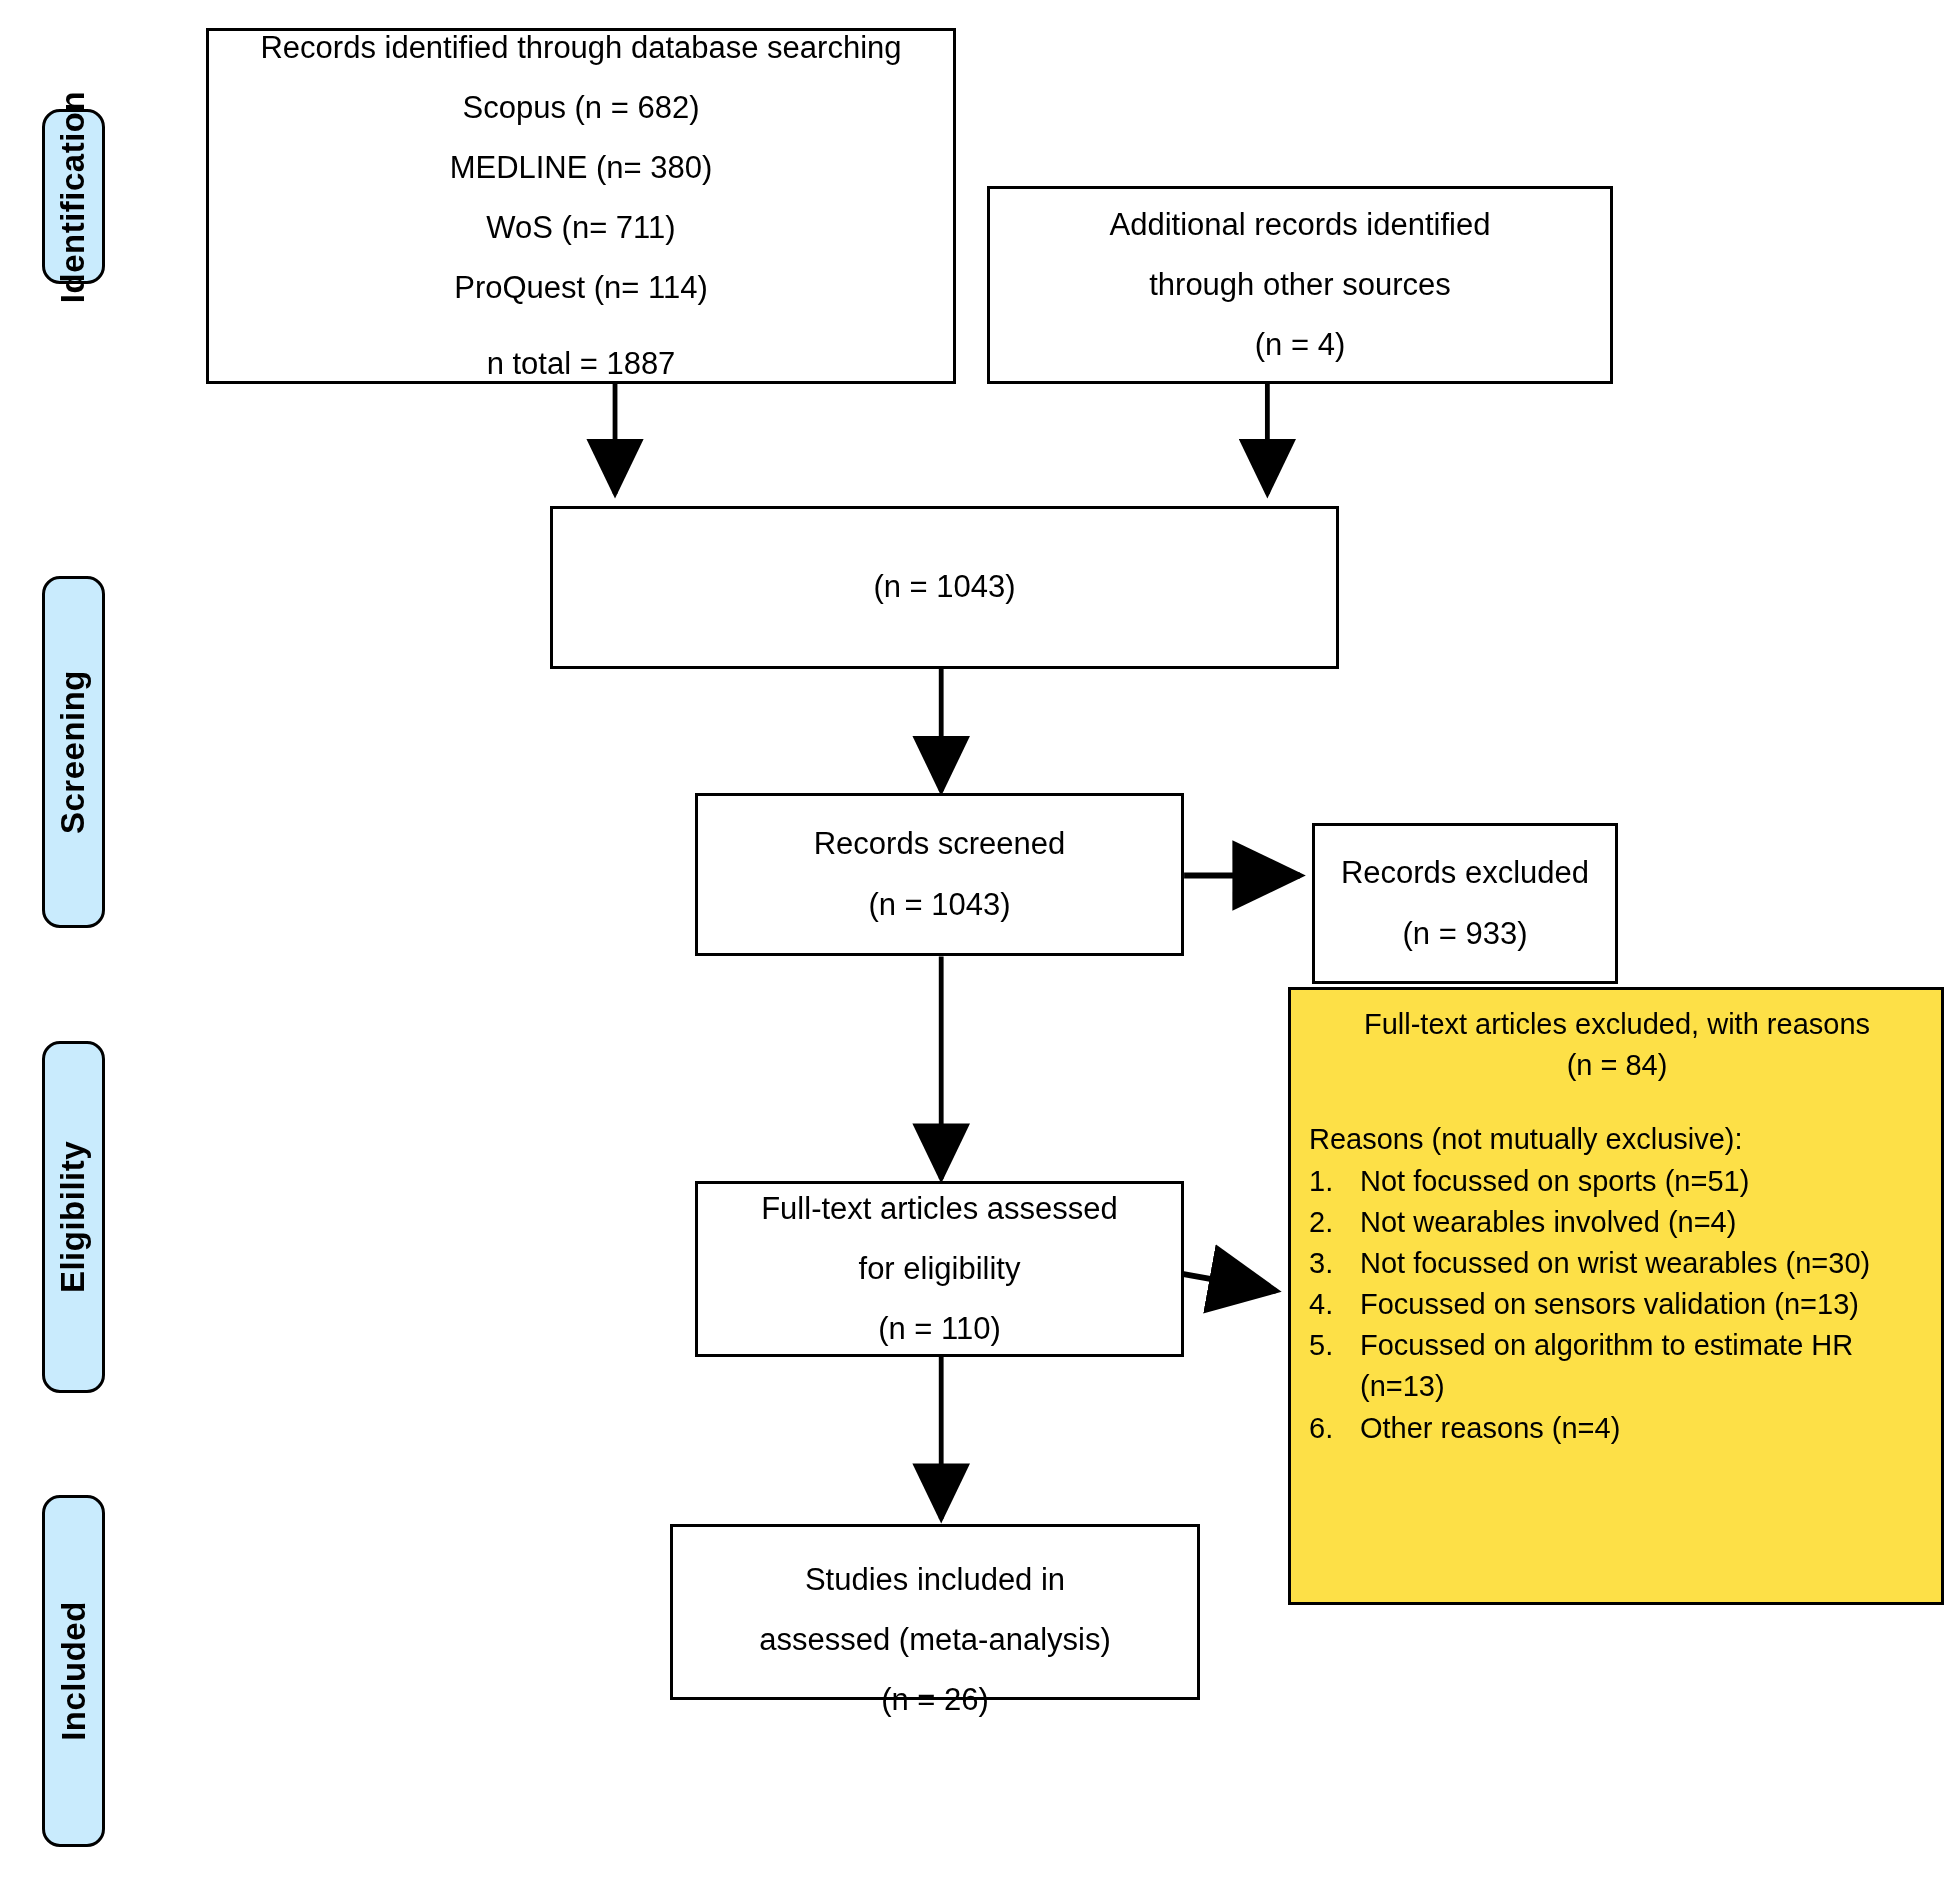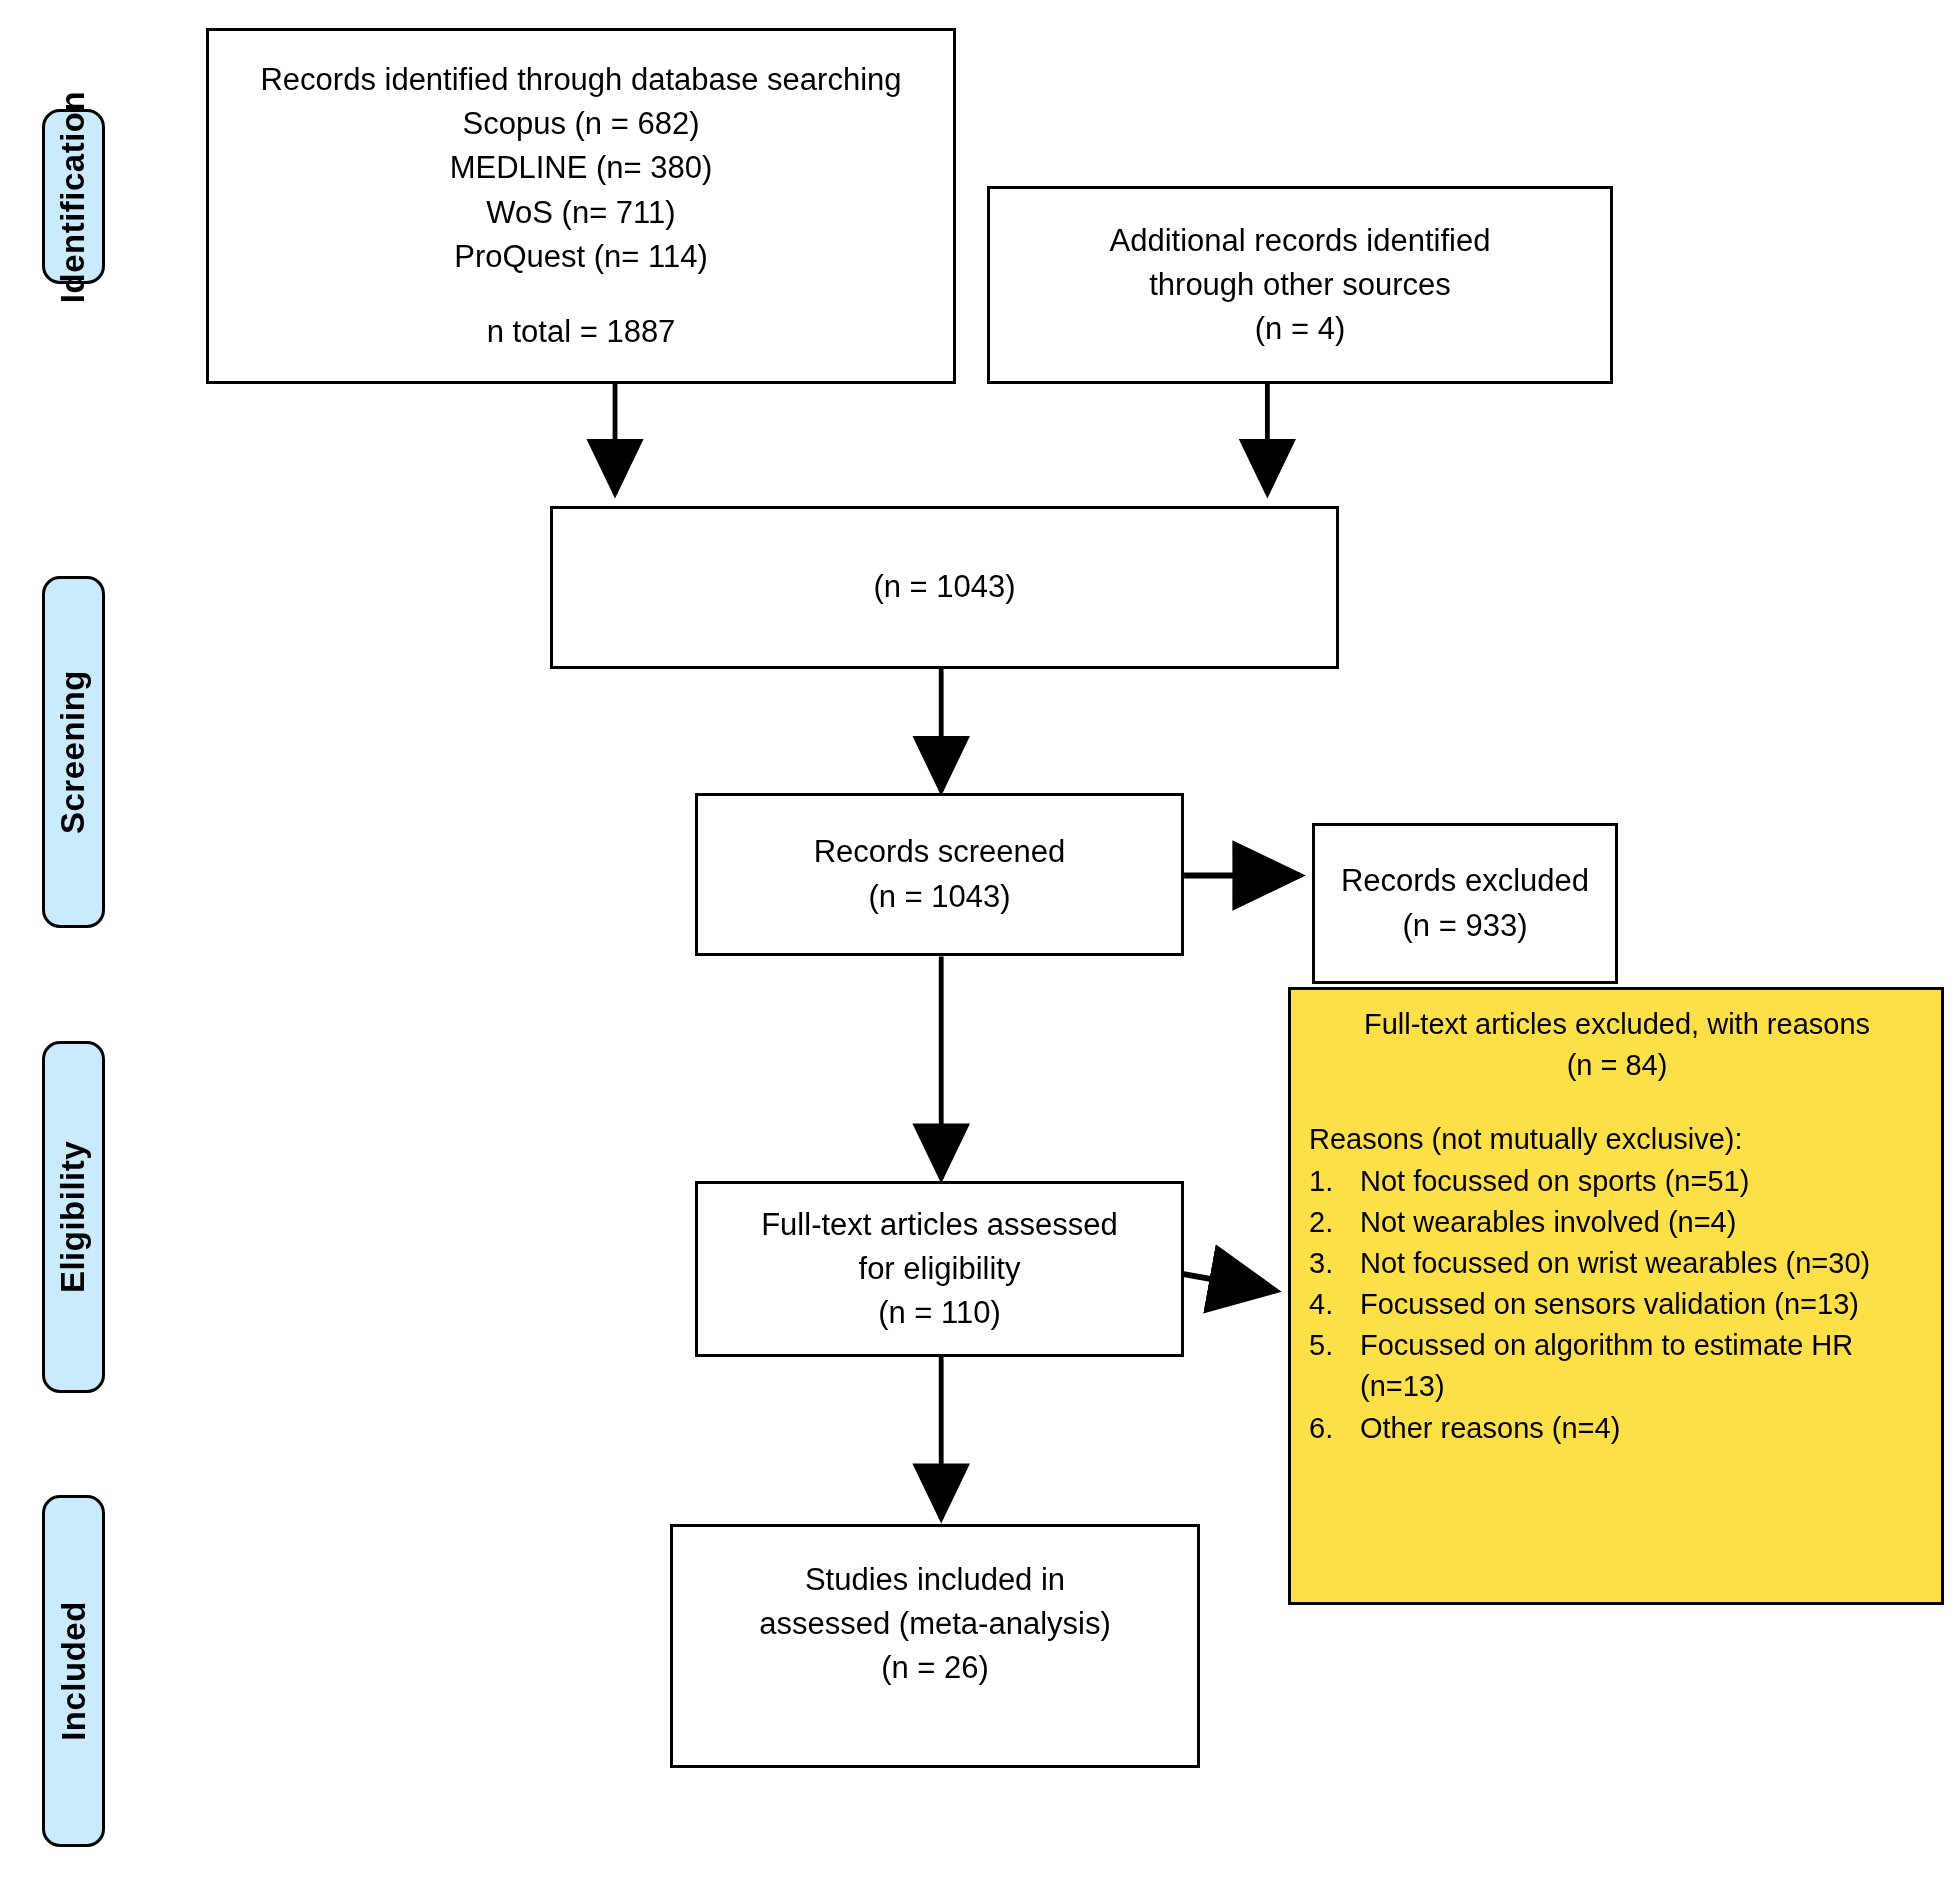--- a/index.html
+++ b/index.html
@@ -45,20 +45,21 @@
     box-sizing: border-box;
     display: flex;
     flex-direction: column;
     align-items: center;
     justify-content: center;
     text-align: center;
     font-size: 31px;
     line-height: 1.42;
     color: #000000;
     padding: 5.3px 9.6px;
+    gap: 16px;
   }
   .pbox .ln { display: block; white-space: nowrap; }
   .pbox .spacer { display: block; height: 31px; }
   
   .rbox {
     position: absolute;
     background: #fde047;
     border: 3.7px solid #000000;
     box-sizing: border-box;
     font-size: 29px;
@@ -198,20 +199,20 @@
         <span class="num">5.</span>
         <span class="txt">Focussed on algorithm to estimate HR (n=13)</span>
       </li>
       <li>
         <span class="num">6.</span>
         <span class="txt">Other reasons (n=4)</span>
       </li>
     </ol>
   </div>
 
-  <div class="pbox" style="left:670px; top:1524px; width:530px; height:244px; justify-content:flex-start; padding-top:31px;">
+  <div class="pbox" style="left:670px; top:1524px; width:530px; height:176px; justify-content:flex-start; padding-top:31px;">
     <span class="ln">Studies included in</span>
     <span class="ln">assessed (meta-analysis)</span>
     <span class="ln">(n = 26)</span>
   </div>
 
 </div>
 
 
 </body></html>

